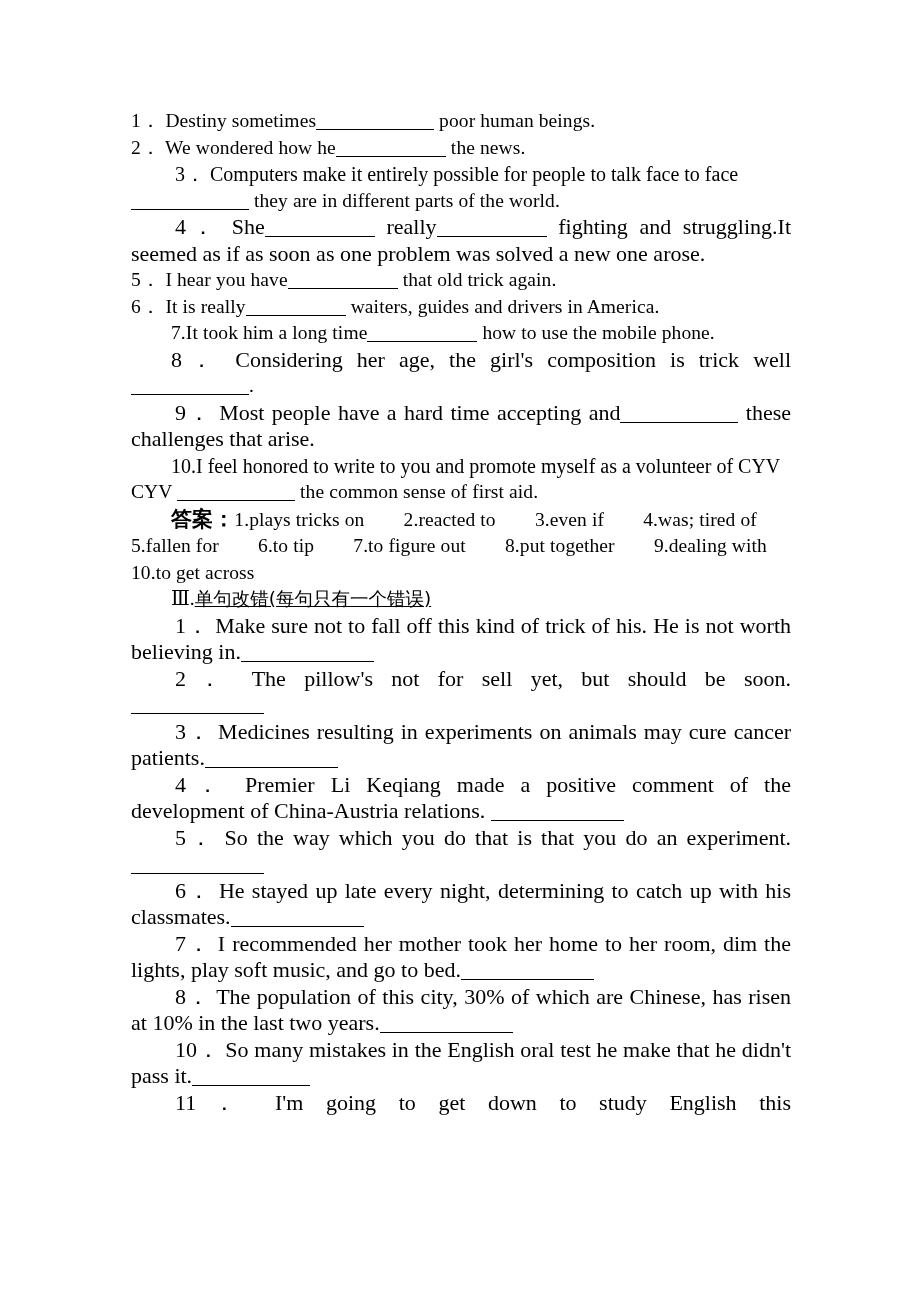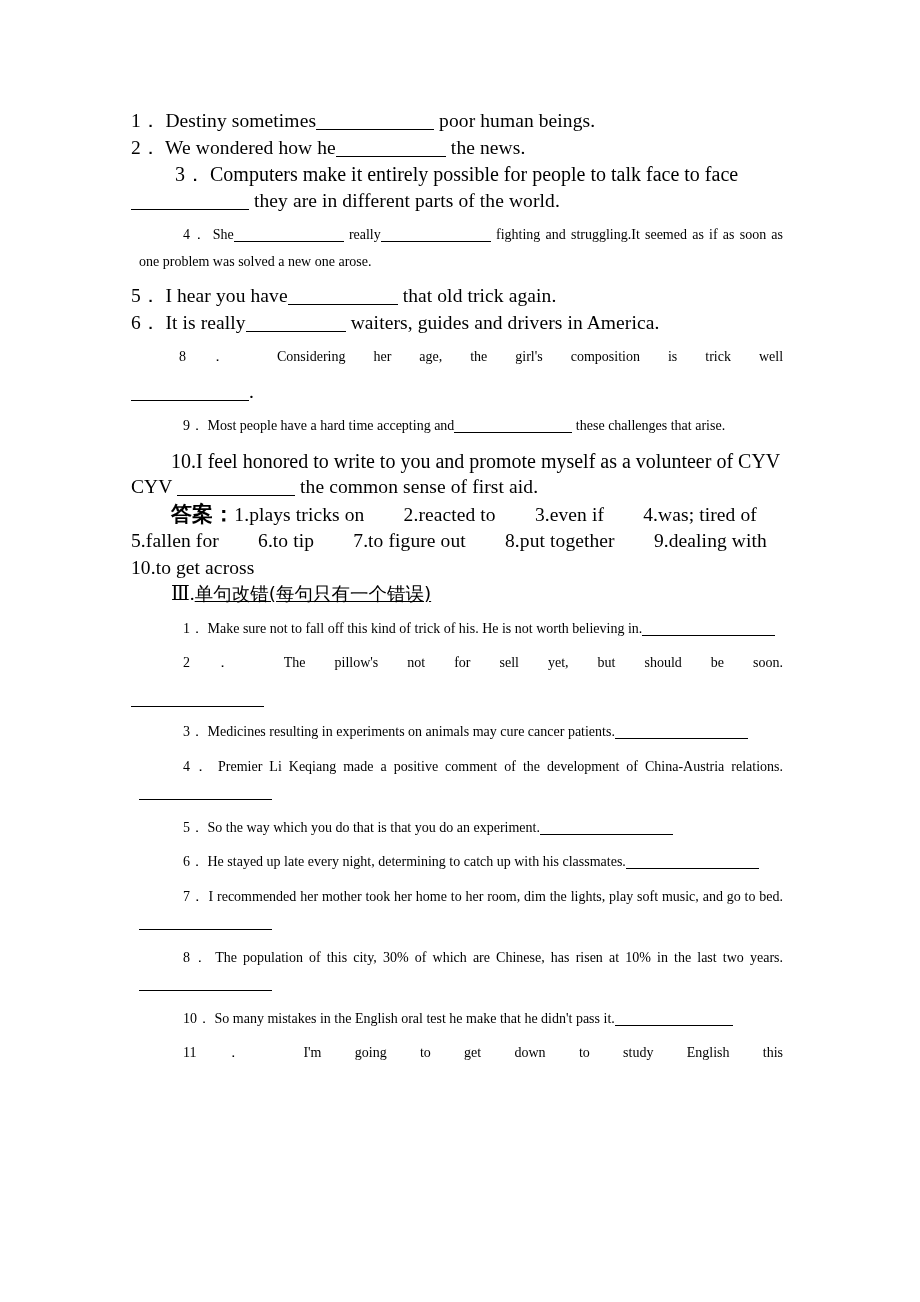--- a/index.html
+++ b/index.html
@@ -25,26 +25,26 @@
     width: 660px;
   }
   .ln {
     font-size: 19.5px;
     line-height: 26.5px;
     white-space: nowrap;
     letter-spacing: 0.1px;
   }
   
   .para {
-    font-size: 14px;
+    font-size: 22px;
     line-height: 26.5px;
     text-align: justify;
     text-justify: inter-word;
     text-indent: 44px;
-    margin: 8px;
+    margin: 0;
   }
   .nowrapline {
     font-size: 20px;
     line-height: 26.5px;
     margin: 0;
     text-indent: 44px;
     white-space: nowrap;
   }
   
   .stretch { text-align-last: justify; }
@@ -120,20 +120,24 @@
       <span>I hear you have</span><span class="blank b-md"></span>
       <span>that old trick again.</span>
     </div>
 
     <div class="ln">
       <span class="num">6．</span>
       <span>It is really</span><span class="blank b-sm"></span>
       <span>waiters, guides and drivers in America.</span>
     </div>
 
+    <div class="ln" style="text-indent:0">
+      <span style="display:inline-block;width:40px"></span><span class="num">7.</span><span>It took him a long time</span><span class="blank b-md"></span>
+      <span>how to use the mobile phone.</span>
+    </div>
 
     <div class="para stretch" style="text-indent:40px">
       <span class="num">8．</span>
       <span>Considering her age, the girl's composition is trick well</span>
     </div>
     <div class="ln" style="text-indent:0">
       <span class="blank b-lg"></span><span>.</span>
     </div>
 
     <div class="para">

